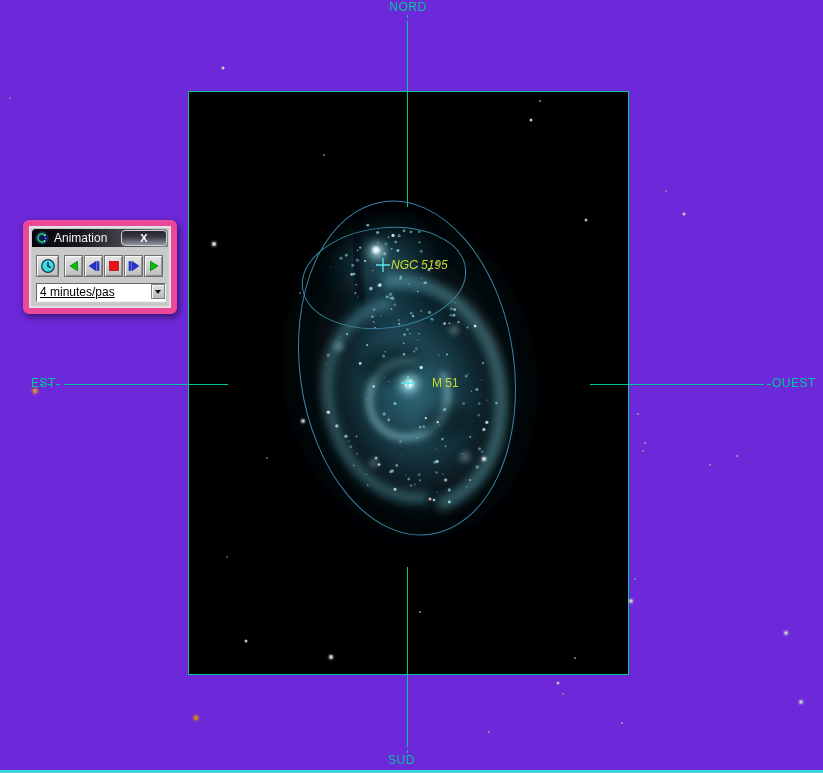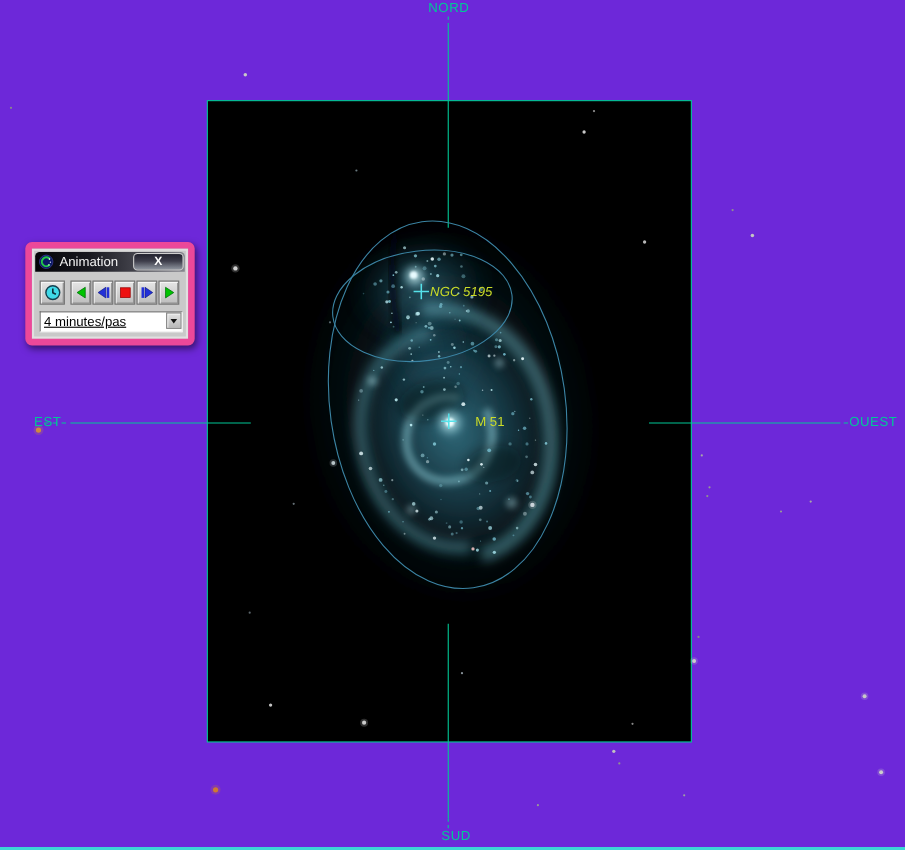--- a/index.html
+++ b/index.html
@@ -1,21 +1,21 @@
 <!DOCTYPE html>
 <html><head>
 <meta charset="utf-8">
 <style>
   html,body{margin:0;padding:0;background:#1a1a1a;}
   .screen{position:relative;width:823px;height:773px;background:#6d28d9;overflow:hidden;
           font-family:"Liberation Sans",sans-serif;}
   .sky-svg{position:absolute;left:0;top:0;}
   .dir-label{position:absolute;font-size:12px;color:#00c896;letter-spacing:0.5px;white-space:nowrap;}
   .dir-north{left:388px;top:0px;width:40px;text-align:center;}
-  .dir-south{left:388px;top:753px;width:40px;text-align:right;}
+  .dir-south{left:388px;top:753px;width:40px;text-align:left;}
   .dir-east{left:31px;top:376px;}
   .dir-west{left:772px;top:376px;text-align:center;}
   .obj-label{position:absolute;font-size:12px;color:#cbdc28;white-space:nowrap;}
 
   
   .anim-window{position:absolute;left:23px;top:220px;width:142px;height:82px;
        background:#c9c9c9;border:6px solid #ec4899;border-radius:6px;
        box-shadow:inset 0 0 0 2px #e0e0e0, 2px 3px 7px rgba(0,0,0,.5);}
   .titlebar{position:absolute;left:3px;top:3px;right:3px;height:18px;border-radius:4px 4px 0 0;
        background:linear-gradient(90deg,#040408,#17171e 35%,#4e4e57 75%,#87878f);

